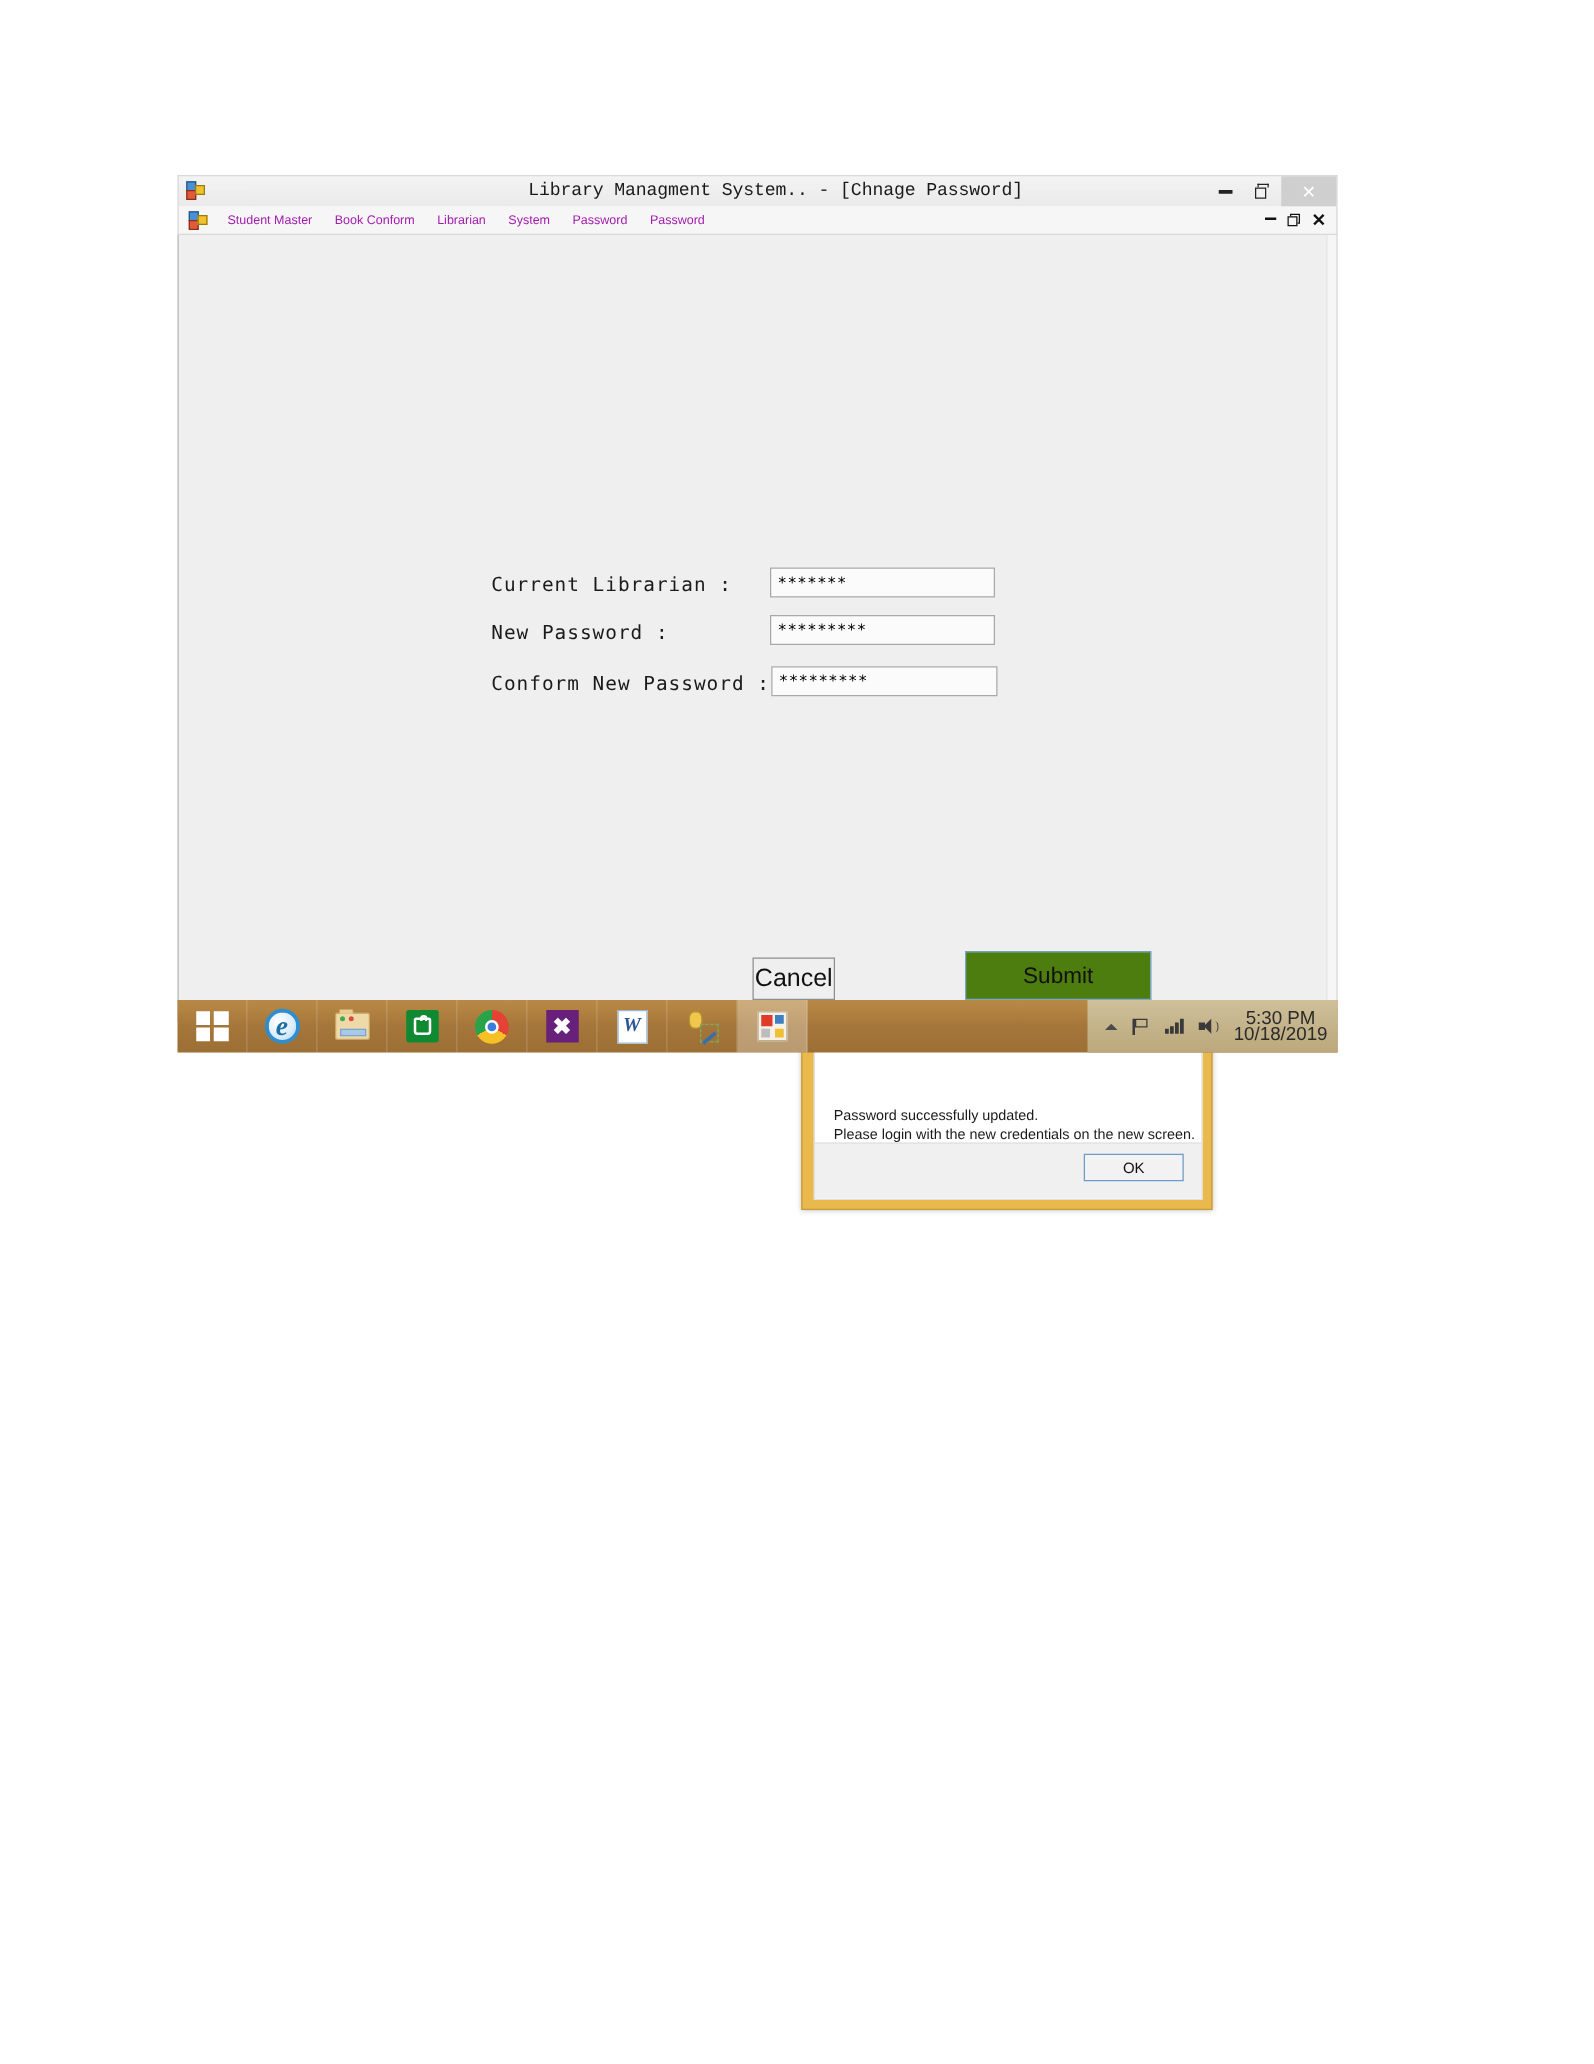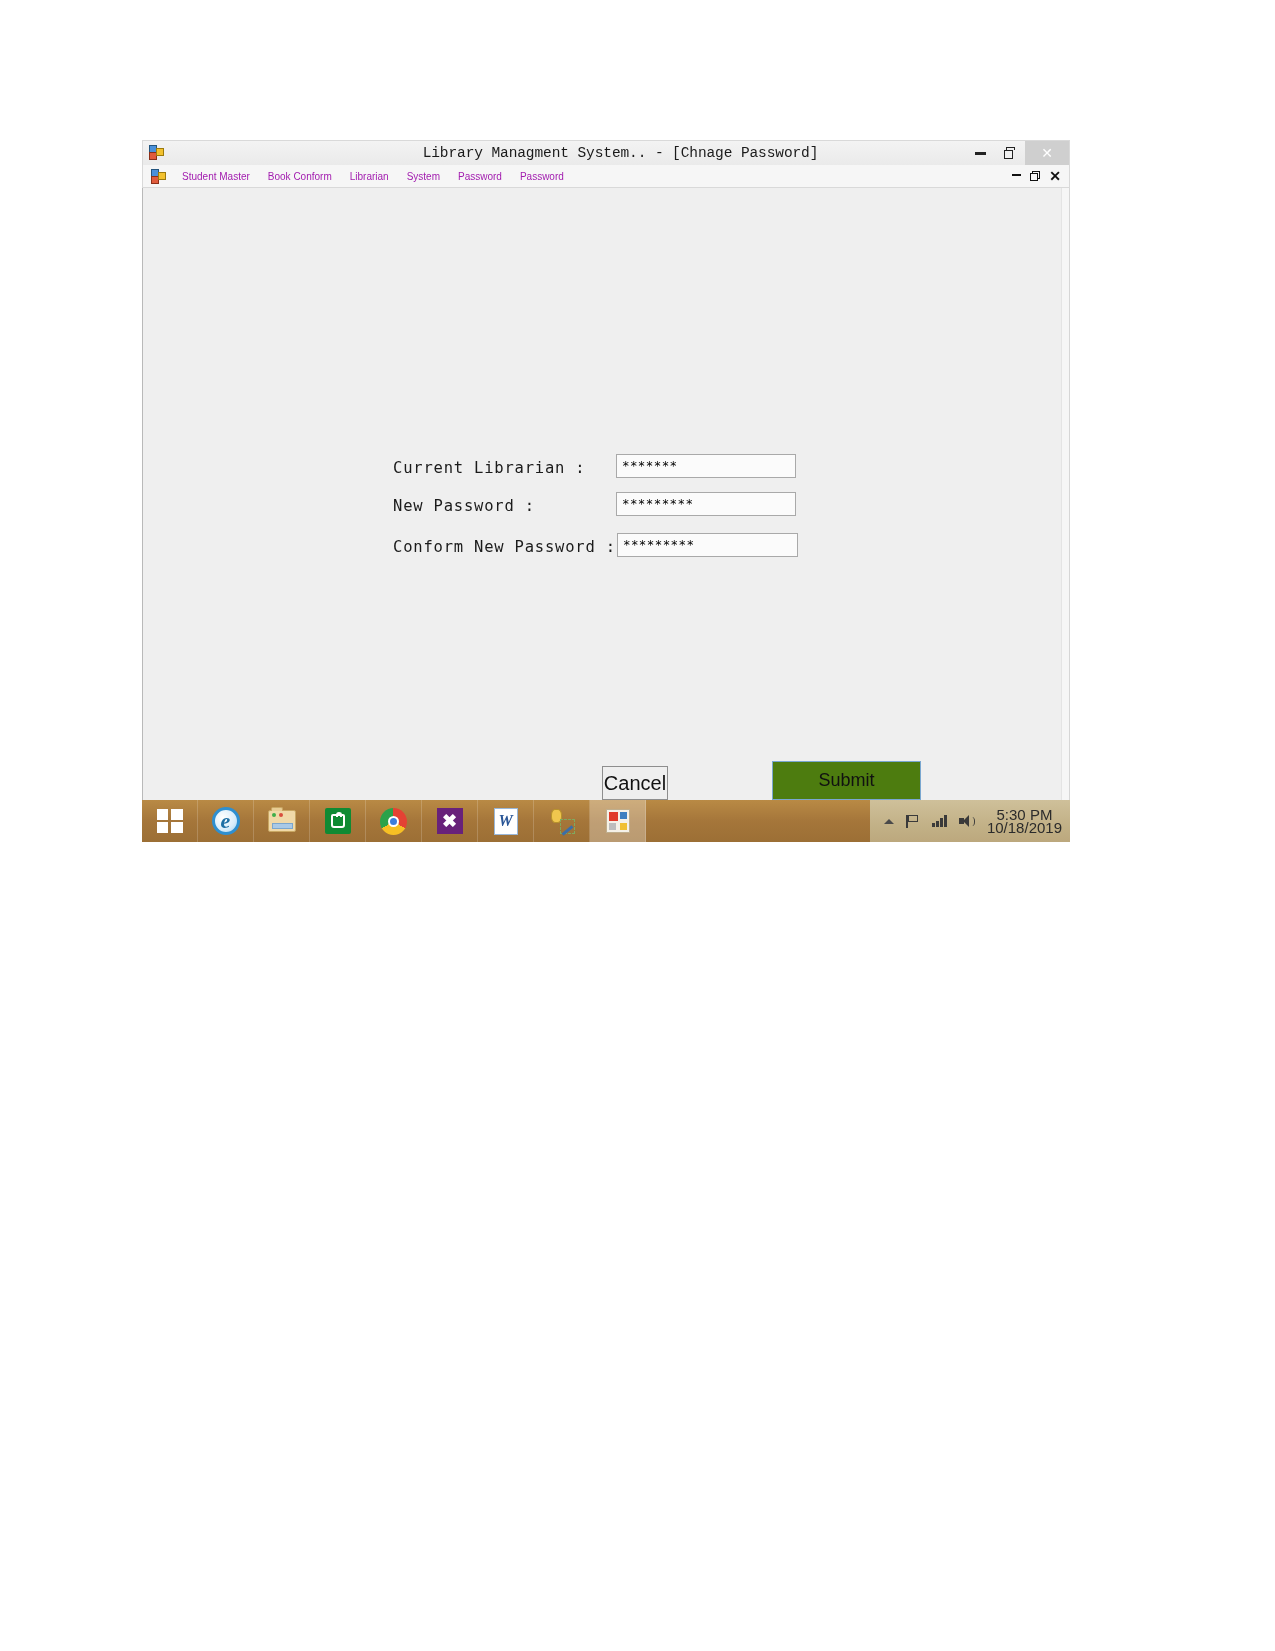--- a/index.html
+++ b/index.html
@@ -486,20 +486,34 @@
       <div class="form-row">
         <div class="form-label" style="top:8px;">Conform New Password :</div>
         <div class="form-input" style="left:224px; top:3px; width:181px;" placeholder="">*********</div>
       </div>
 
     </div>
 
     <div id="btn-cancel">Cancel</div>
     <div id="btn-submit">Submit</div>
 
+    <div id="dialog">
+      <div id="dialog-titlebar">
+        <div id="dialog-close">✕</div>
+      </div>
+      <div id="dialog-body">
+        <div id="dialog-message">
+          <div>Password successfully updated.</div>
+          <div>Please login with the new credentials on the new screen.</div>
+        </div>
+        <div id="dialog-buttonbar">
+          <div id="dialog-ok">OK</div>
+        </div>
+      </div>
+    </div>
 
   </div>
 </div>
 
 <div id="taskbar">
 
   <div class="tb-cell">
     <span class="ico" style="display:flex;align-items:center;justify-content:center;">
       <span class="win-logo">
           <span></span>

